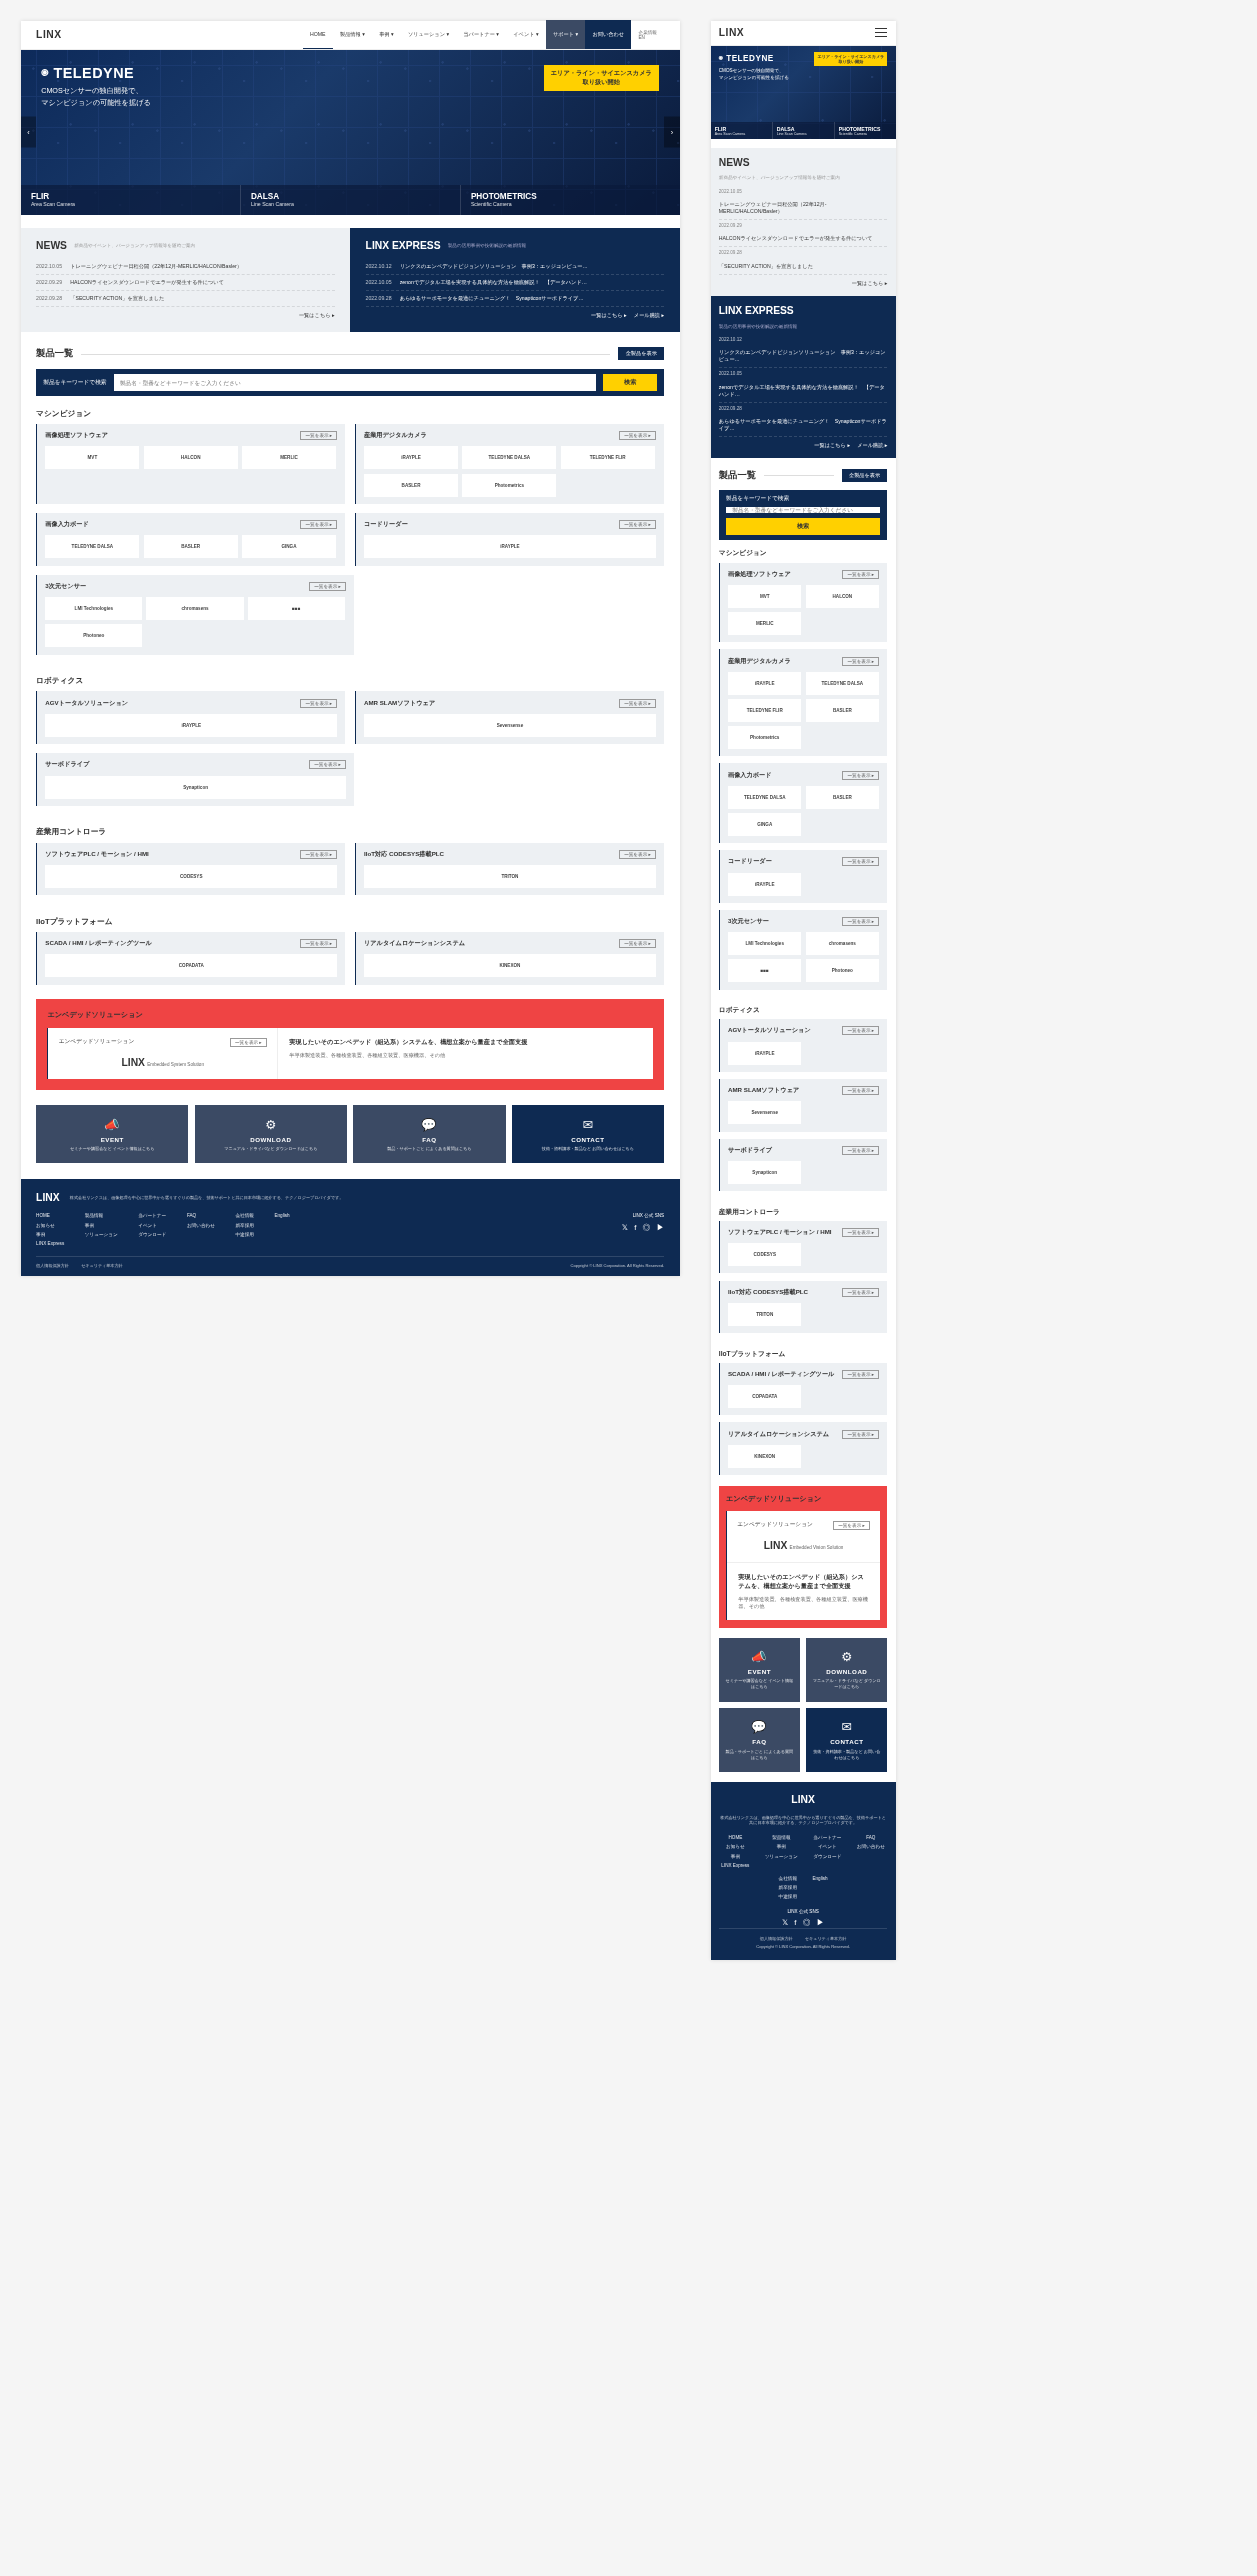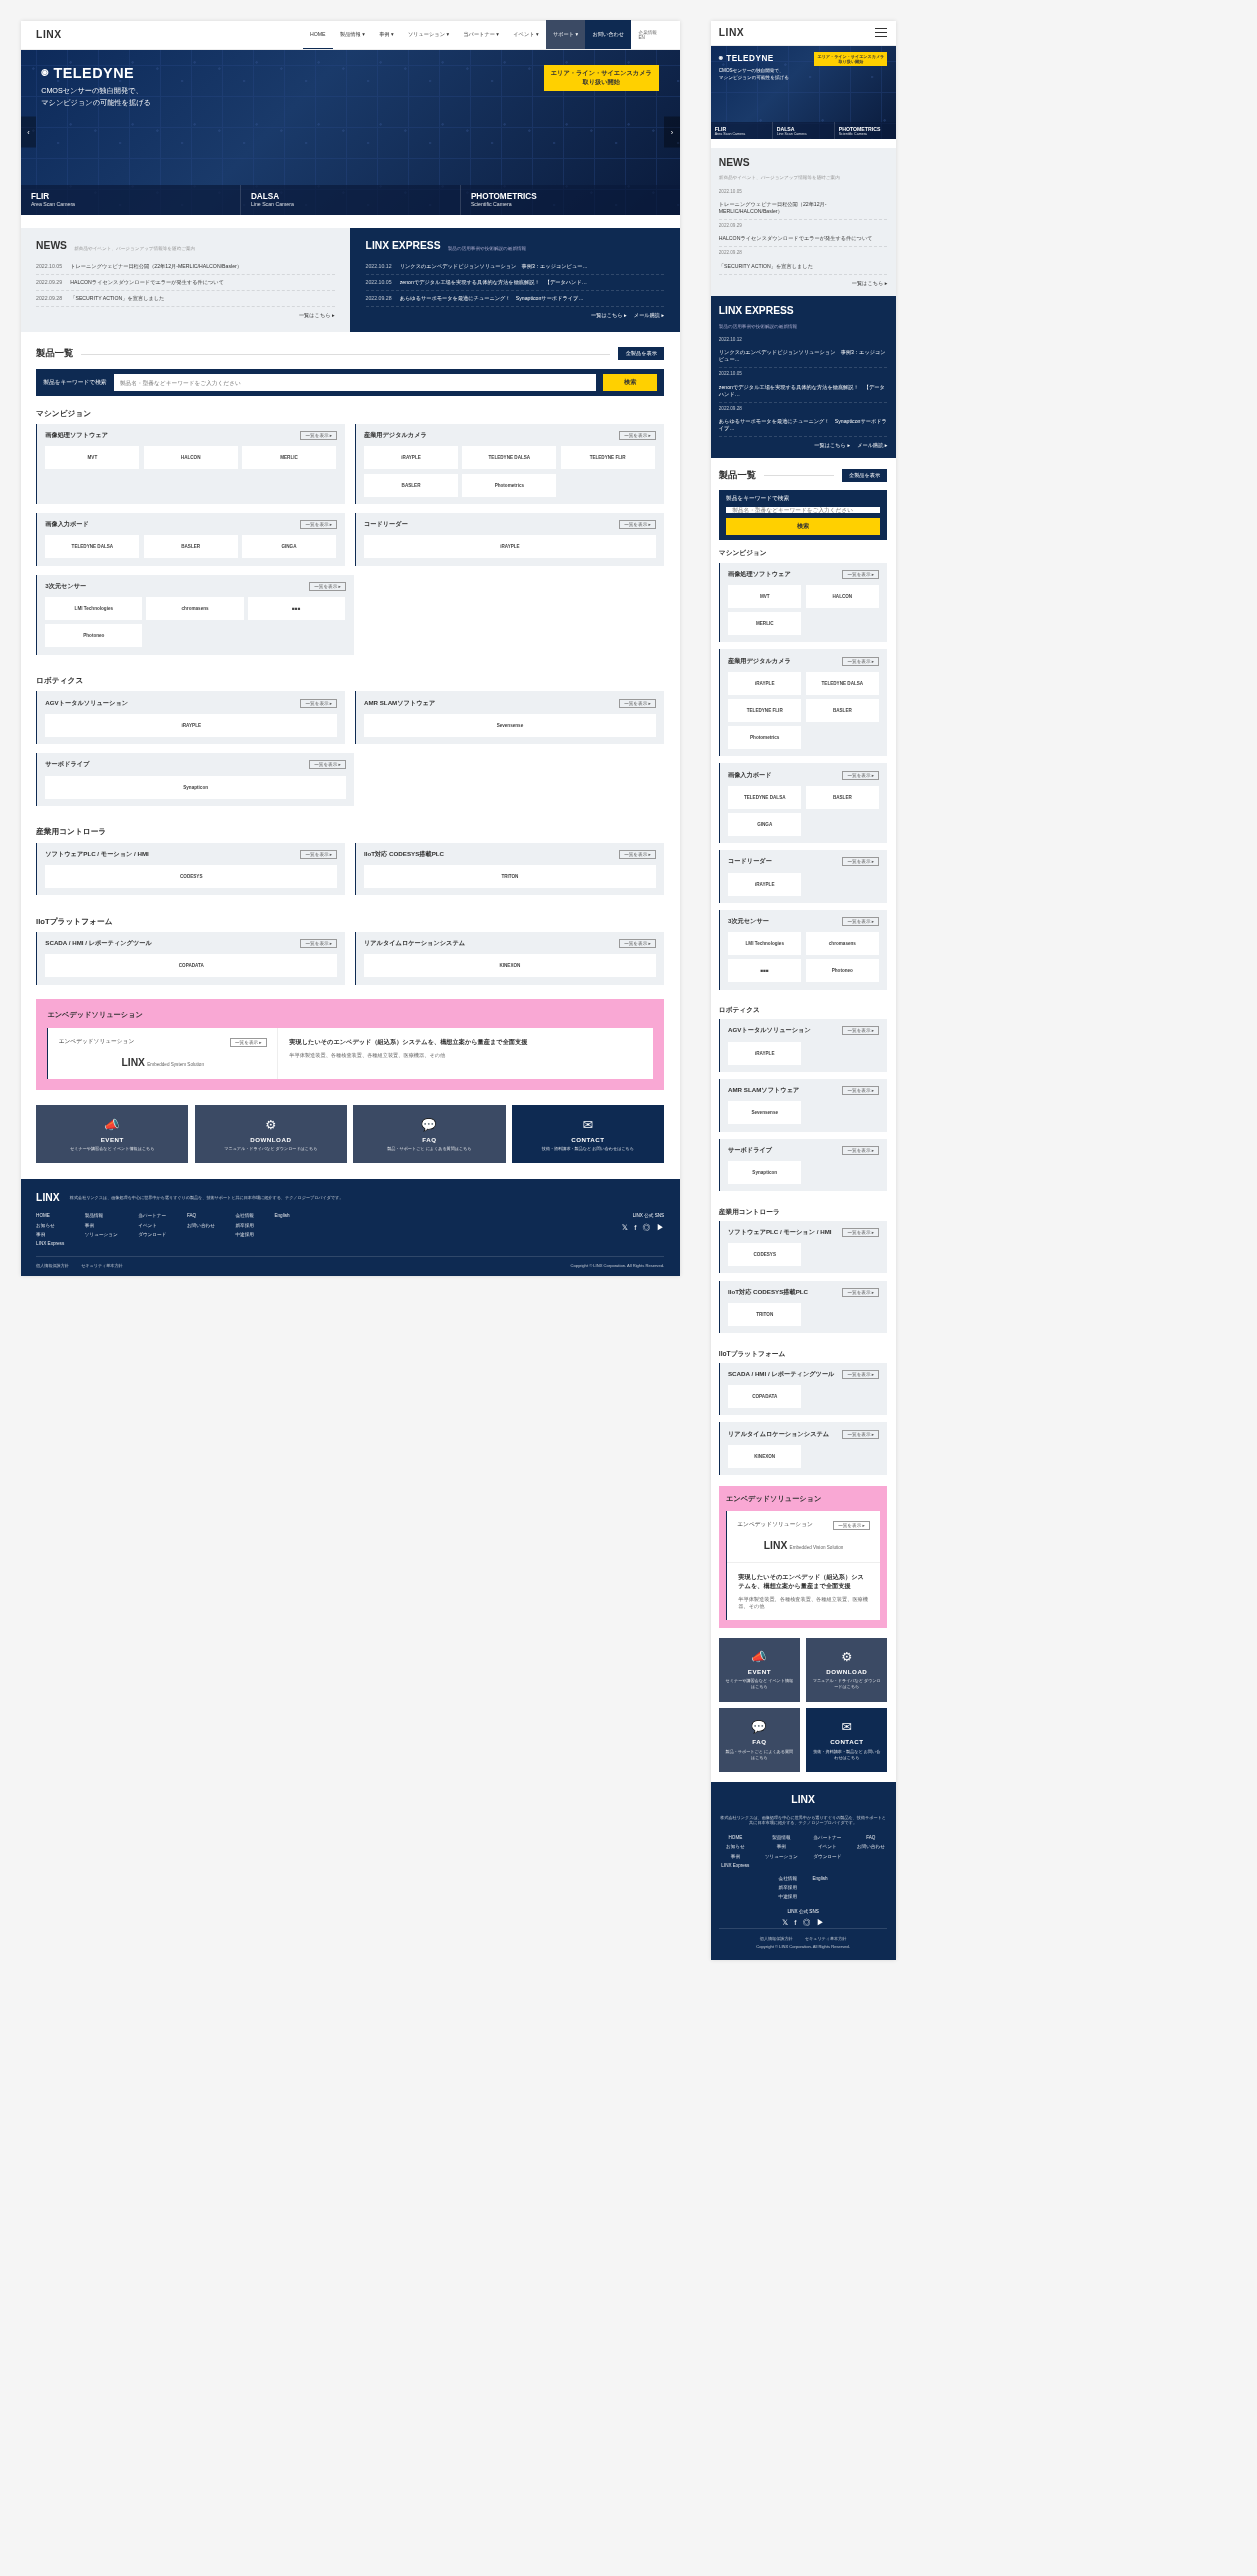--- a/index.html
+++ b/index.html
@@ -40,21 +40,21 @@
 .hero-tile:last-child{border-right:none}
 .hero-tile .t1{font-weight:800;font-size:8.2px}
 .hero-tile .t2{font-size:5.2px;opacity:.85}
 .hero-arrow{position:absolute;top:50%;width:15.5px;height:31px;background:rgba(0,0,0,.35);color:#fff;display:flex;align-items:center;justify-content:center;transform:translateY(-50%);font-size:7.2px}
 .hero-arrow.l{left:0}.hero-arrow.r{right:0}
 
 
 .newsrow{display:flex;margin-top:13.4px}
 .news-l{flex:1;background:#edf0f3;padding:12.4px 15.5px}
 .news-r{flex:1;background:#0e2a52;color:#fff;padding:12.4px 15.5px}
-.news-h{display:flex;align-items:flex-end;gap:7.2px;margin-bottom:7.2px}
+.news-h{display:flex;align-items:center;gap:7.2px;margin-bottom:7.2px}
 .news-h h2{font-size:10.3px;font-weight:800}
 .news-h .sub{font-size:4.6px;color:#999}
 .news-r .sub{color:#aac}
 .news-list{font-size:5.2px}
 .news-item{display:flex;gap:8.2px;padding:4.1px 0;border-bottom:0.5px dashed rgba(0,0,0,.1)}
 .news-r .news-item{border-color:rgba(255,255,255,.15)}
 .news-date{white-space:nowrap;opacity:.7}
 .news-more{text-align:right;font-size:5.2px;margin-top:5.2px}
 .news-more span{margin-left:7.2px}
 .news-more .arr::after{content:" ▸"}
@@ -80,21 +80,21 @@
 .prod-card{flex:1;background:#edf0f3;border-left:1.5px solid #0e2a52;padding:7.2px 8.2px}
 .prod-top{display:flex;justify-content:space-between;align-items:center;margin-bottom:6.2px}
 .prod-name{font-size:6.2px;font-weight:700}
 .view-all{font-size:4.6px;border:0.5px solid #999;padding:1px 4.1px;color:#555}
 .view-all::after{content:" ▸"}
 .logo-grid{display:flex;flex-wrap:wrap;gap:4.1px}
 .logo-box{width:calc(33.33% - 3.1px);height:23px;background:#fff;display:flex;align-items:center;justify-content:center;font-size:4.6px;font-weight:700;color:#444;text-align:center;padding:2.1px}
 .logo-box.full{width:100%}
 
 
-.embed{margin:5.2px 15.5px 15.5px;background:#f9a8d4;padding:11.3px}
+.embed{margin:5.2px 15.5px 15.5px;background:#ef4444;padding:11.3px}
 .embed-h{font-size:7.2px;font-weight:800;margin-bottom:7.2px}
 .embed-body{display:flex;background:#fff;border-left:1.5px solid #0e2a52}
 .embed-l{width:38%;padding:10.3px;border-right:0.5px solid #eee;text-align:center}
 .embed-l .top{display:flex;justify-content:space-between;font-size:5.7px;margin-bottom:10.3px}
 .embed-l .brand{font-size:10.3px;font-weight:900}
 .embed-l .sub{font-size:4.6px;color:#666}
 .embed-r{flex:1;padding:10.3px 11.3px}
 .embed-r .lead{font-size:6.2px;font-weight:700;margin-bottom:5.2px}
 .embed-r .desc{font-size:5.2px;color:#666}
 

